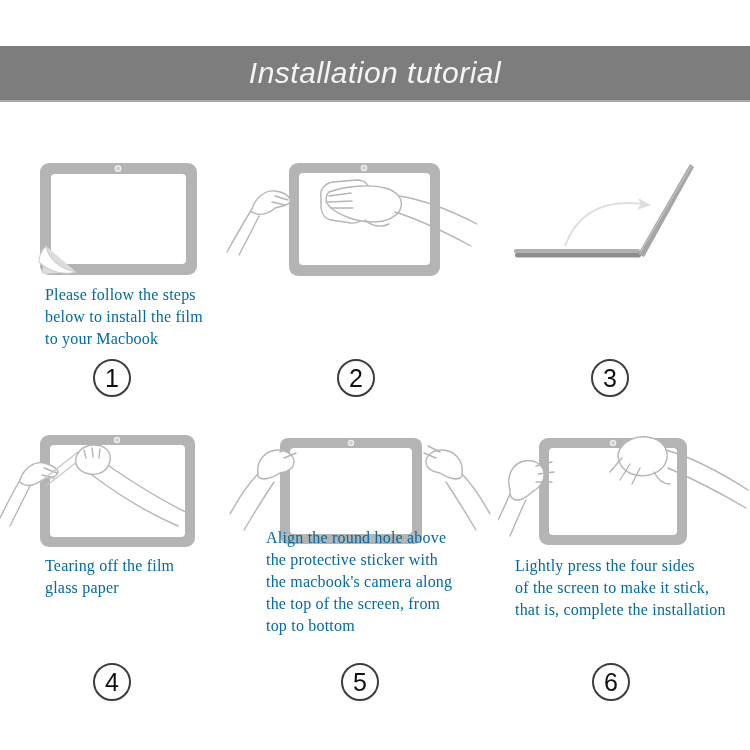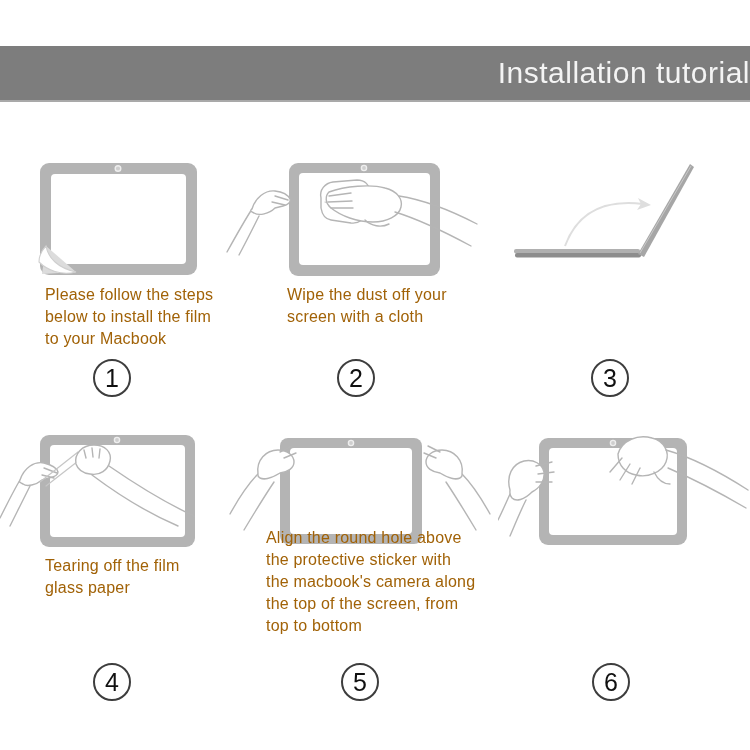--- a/index.html
+++ b/index.html
@@ -3,29 +3,29 @@
 <meta charset="utf-8">
 <style>
   html,body{margin:0;padding:0;background:#ffffff;}
   #stage{
     position:relative;width:750px;height:750px;background:#ffffff;
     font-family:"Liberation Sans",sans-serif;overflow:hidden;
   }
   .header-bar{
     position:absolute;left:0;top:46px;width:750px;height:54px;
     background:#7d7d7d;border-bottom:2px solid #a9a9a9;
-    display:flex;align-items:center;justify-content:flex-end;
+    display:flex;align-items:center;justify-content:center;font-style:italic;
   }
   .header-title{
     color:#f4f4f4;font-size:30px;line-height:30px;letter-spacing:.5px;
     font-family:"Liberation Sans",sans-serif;
   }
   .step-text{
-    position:absolute;font-size:16px;line-height:22px;color:#a16207;
-    white-space:pre-line;letter-spacing:.2px;
+    position:absolute;font-size:16px;line-height:22px;color:#0369a1;
+    white-space:pre-line;letter-spacing:.2px;font-family:Liberation Serif, serif;
   }
   .badge{
     position:absolute;width:38px;height:38px;box-sizing:border-box;
     border:2px solid #3d3d3d;border-radius:50%;background:#fff;
     display:flex;align-items:center;justify-content:center;
     font-size:25px;color:#101010;
   }
   .illus{position:absolute;}
   svg{display:block;}
   .ln{fill:none;stroke:#b5b5b5;stroke-width:1.4;stroke-linecap:round;stroke-linejoin:round;}
@@ -75,22 +75,20 @@
       <path class="thin" d="M100,46 C110,50 124,50 136,46"></path>
       <path class="hand" d="M104,36 C120,30 146,28 160,32 C172,35 178,43 176,51 C174,60 162,66 148,66 C132,66 116,60 106,52 C100,47 100,40 104,36 Z"></path>
       <path class="ln" d="M104,40 L126,37"></path>
       <path class="ln" d="M103,46 L127,45"></path>
       <path class="ln" d="M106,52 L128,52"></path>
       <path class="ln" d="M140,64 C146,70 156,72 164,68"></path>
       <path class="ln" d="M174,40 C200,44 225,54 252,68"></path>
       <path class="ln" d="M170,56 C196,64 220,76 246,90"></path>
     </g>
   </svg>
-  <div class="step-text" style="left:287px;top:284px;width:190px">Wipe the dust off your
-screen with a cloth</div>
   <div class="badge" style="left:337px;top:359px">2</div>
 
   <svg class="illus" style="left:505px;top:158px" width="200" height="112" viewBox="0 0 200 112">
     <g>
       <rect x="9" y="91" width="126" height="4.5" rx="2" fill="#b0b0b0"></rect>
       <rect x="10" y="95" width="126" height="4.5" rx="2" fill="#8d8d8d"></rect>
       <path d="M133,96 L185,6 L189,9 L139,99 Z" fill="#a6a6a6"></path>
       <path d="M135,95 L186,8" stroke="#c9c9c9" stroke-width="1" fill="none"></path>
     </g>
     <g>
@@ -173,15 +171,18 @@
     <g>
       <path class="hand" d="M120,28 C124,14 140,8 154,12 C166,15 172,26 168,36 C164,46 150,52 138,49 C128,47 120,40 120,28 Z"></path>
       <path class="ln" d="M124,32 L112,46"></path>
       <path class="ln" d="M132,38 L122,54"></path>
       <path class="ln" d="M142,42 L134,58"></path>
       <path class="ln" d="M156,46 C160,54 166,58 172,58"></path>
       <path class="ln" d="M168,24 C196,32 222,46 250,64"></path>
       <path class="ln" d="M170,42 C198,54 224,68 248,82"></path>
     </g>
   </svg>
+  <div class="step-text" style="left:515px;top:555px;width:235px">Lightly press the four sides
+of the screen to make it stick,
+that is, complete the installation</div>
   <div class="badge" style="left:592px;top:663px">6</div>
 
 </div>
 
 </body></html>

